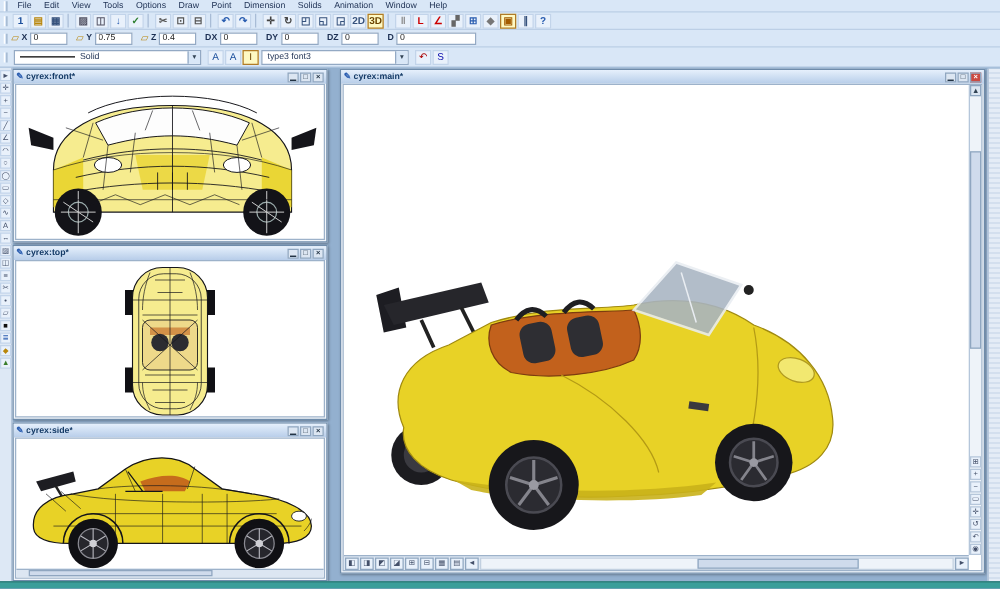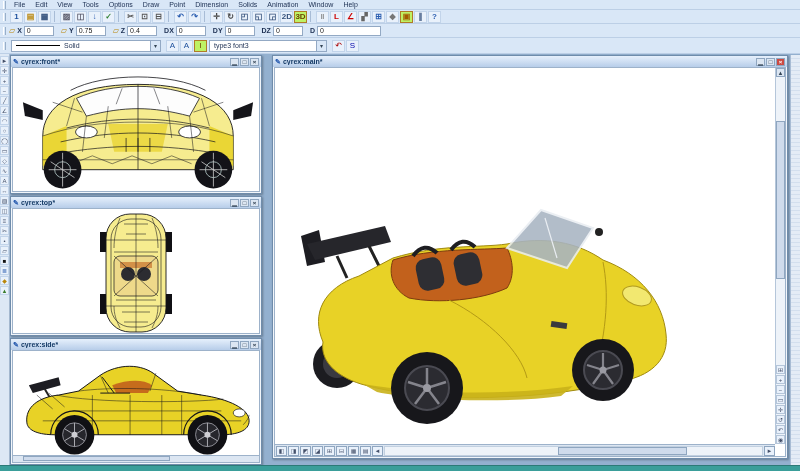--- a/index.html
+++ b/index.html
@@ -12,21 +12,21 @@
   .menubar{height:10px;display:flex;align-items:center;padding-left:2px;
     background:#d9e7f7;border-bottom:1px solid #bccfe6;font-size:7px;color:#1c2f52;}
   .mitem{padding:0 5px;line-height:10px;white-space:nowrap;}
   .grip{width:3px;height:8px;border-left:1px solid #ffffff;border-right:1px solid #98afc9;margin:0 3px 0 1px;}
 
   .tbar{display:flex;align-items:center;background:#d9e7f7;border-bottom:1px solid #bccfe6;padding-left:2px;}
   .row2{height:14px;gap:1px;}
   .tbi{flex:0 0 auto;width:13px;height:12px;font-size:8px;line-height:10px;text-align:center;
     background:#e9f1fb;border:1px solid #c2d4ea;color:#394b66;overflow:hidden;}
   .tbi.sep{width:3px;background:transparent;border:none;border-left:1px solid #a8bcd6;height:11px;margin:0 2px;}
-  .tbi.hl{background:#bef264;border-color:#b07b27;}
+  .tbi.hl{background:#fef9c3;border-color:#b07b27;}
   .row2 .tbi{font-weight:bold;}
 
   .row3{height:14px;font-size:7px;color:#1c2f52;}
   .cfield{display:flex;align-items:center;gap:2px;margin-right:7px;}
   .cfield .axicon{font-size:8px;color:#b8860b;line-height:12px;}
   .cfield label{font-weight:bold;}
   .cfield input{width:30px;height:10px;font-size:7px;line-height:10px;border:1px solid #93a9c4;
     padding:0 2px;font-family:"Liberation Sans",sans-serif;color:#222;background:#fff;}
   .cfield input.wide{width:64px;}
 

